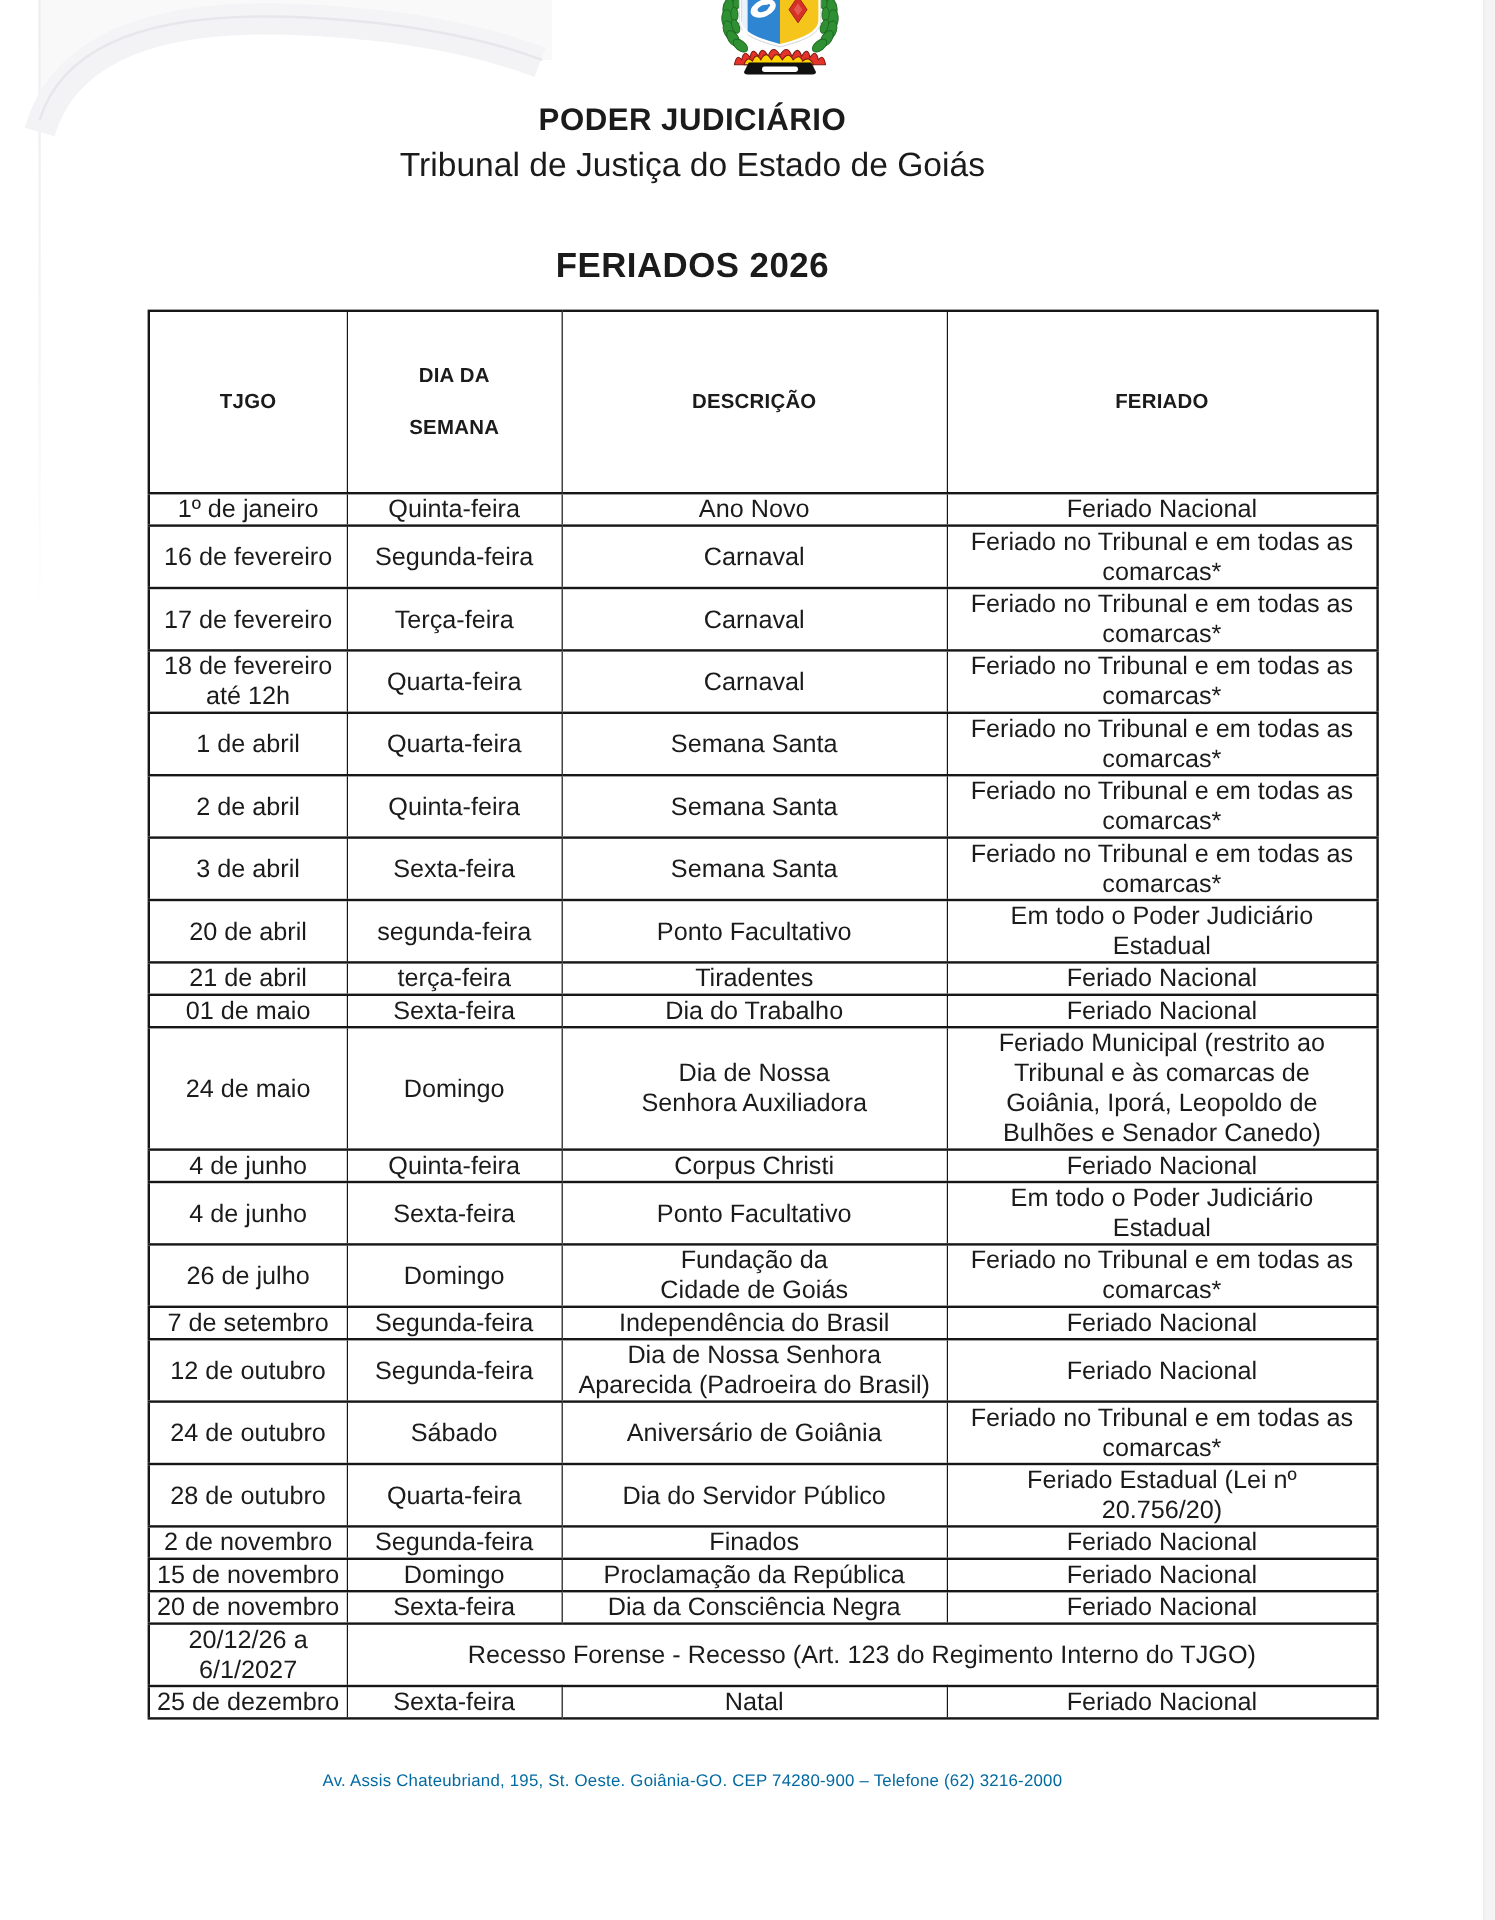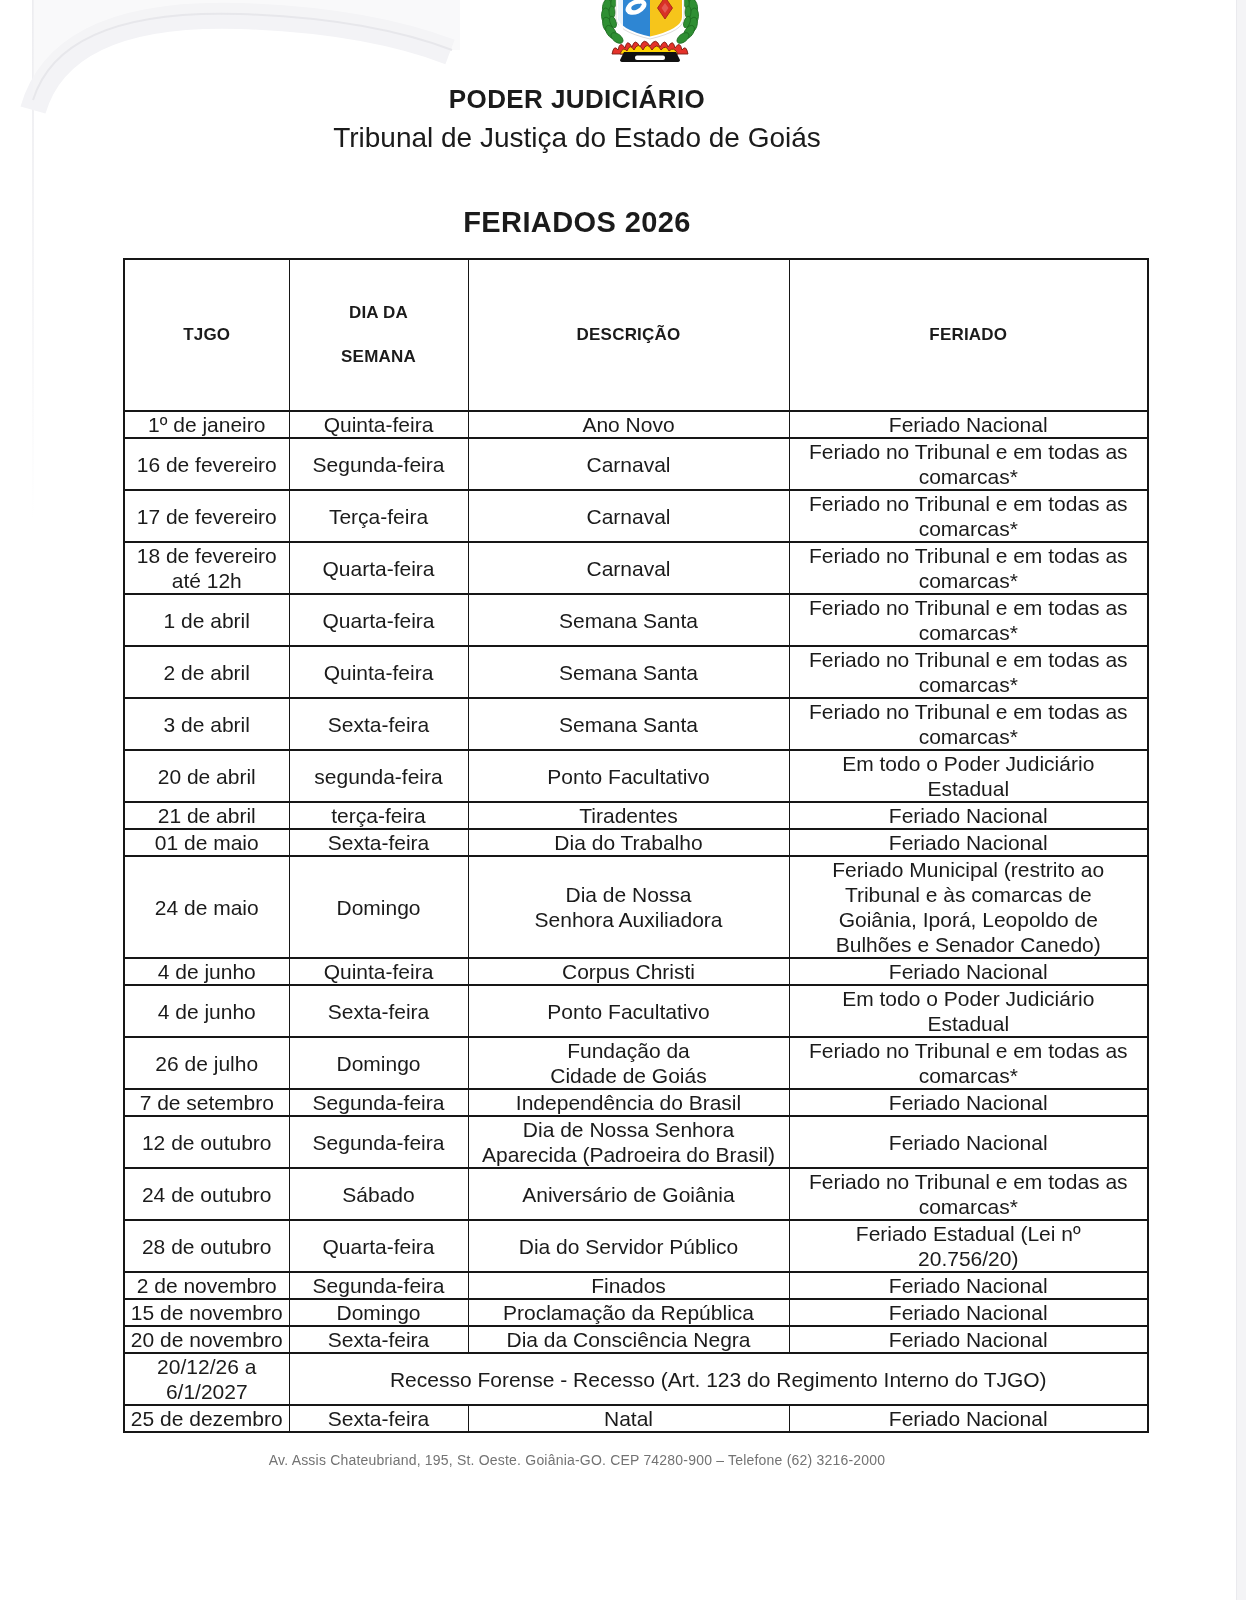--- a/index.html
+++ b/index.html
@@ -39,21 +39,21 @@
     border:1px solid #161616;border-top-width:2px;border-bottom-width:2px;
     text-align:center;vertical-align:middle;
     white-space:pre-line;
     font-size:21px;line-height:25px;padding:0 1px;
     overflow:visible;
   }
   .holidays th{
     height:150px;font-size:17px;font-weight:bold;line-height:44px;letter-spacing:.2px;
   }
   .footer-address{
-    margin-top:19px;text-align:center;font-size:14px;color:#737373;letter-spacing:.2px;
+    margin-top:42px;text-align:center;font-size:14px;color:#0369a1;letter-spacing:.2px;
   }
 </style>
 </head>
 <body>
 
 <div class="right-strip"></div>
 <div class="left-edge"></div>
 <svg class="corner-art" viewBox="0 0 460 160" xmlns="http://www.w3.org/2000/svg">
   <path d="M33,110 C55,34 140,13 240,16 C330,19 400,33 450,52" fill="none" stroke="#f3f3f6" stroke-width="26"></path>
   <path d="M33,0 L33,100 C55,30 140,11 240,14 C330,17 402,31 452,50 L460,50 L460,0 Z" fill="#f4f4f6" opacity="0.55"></path>

